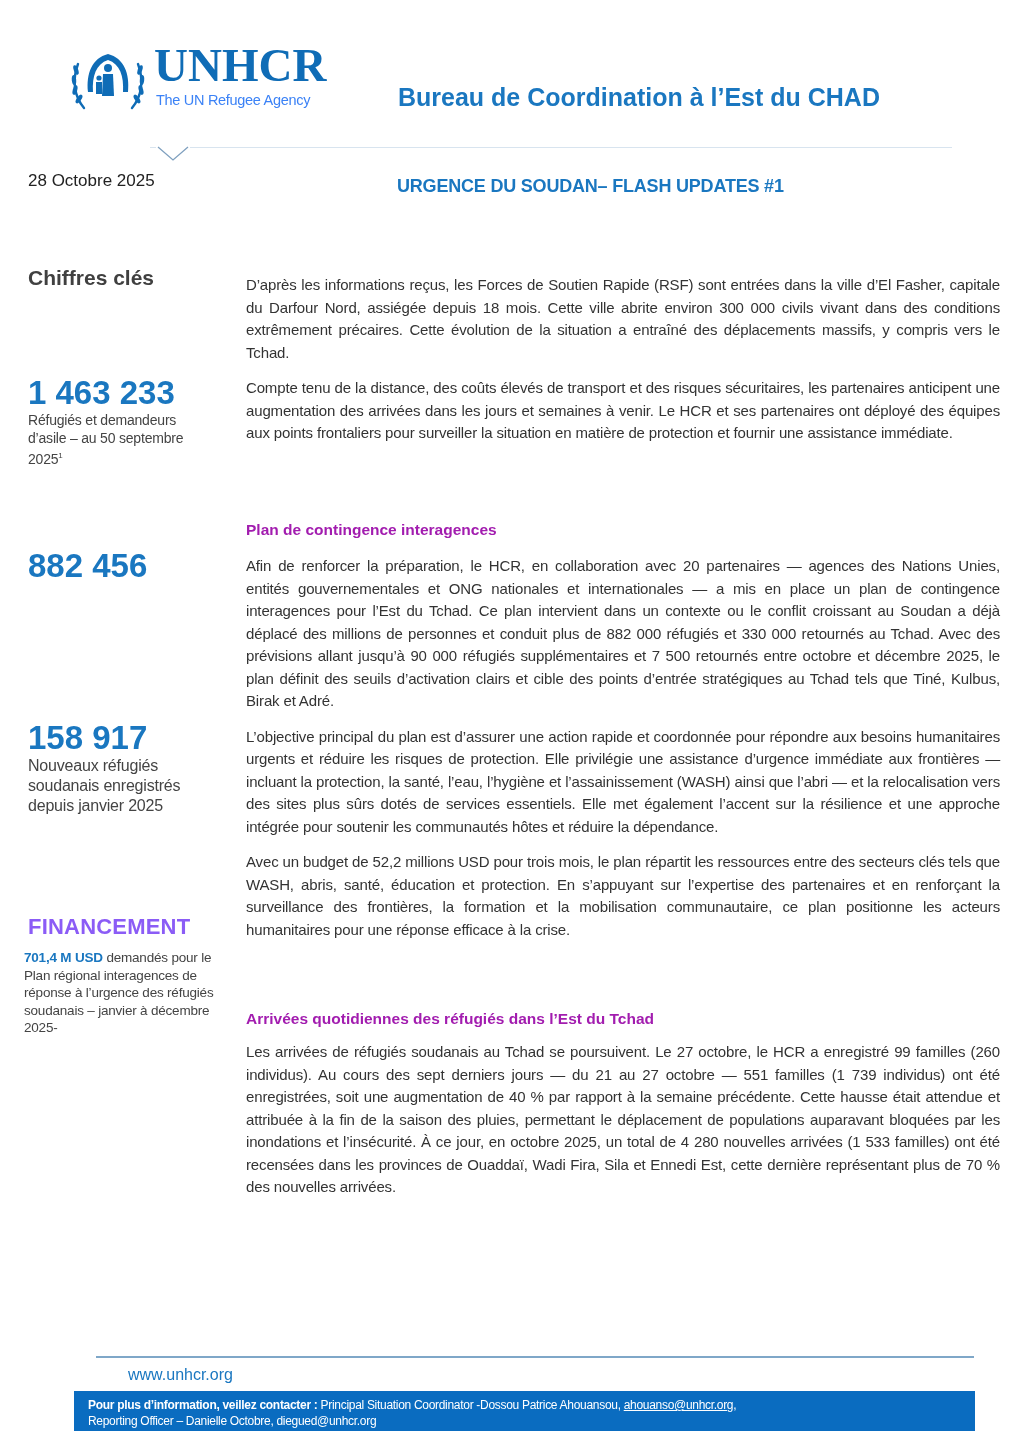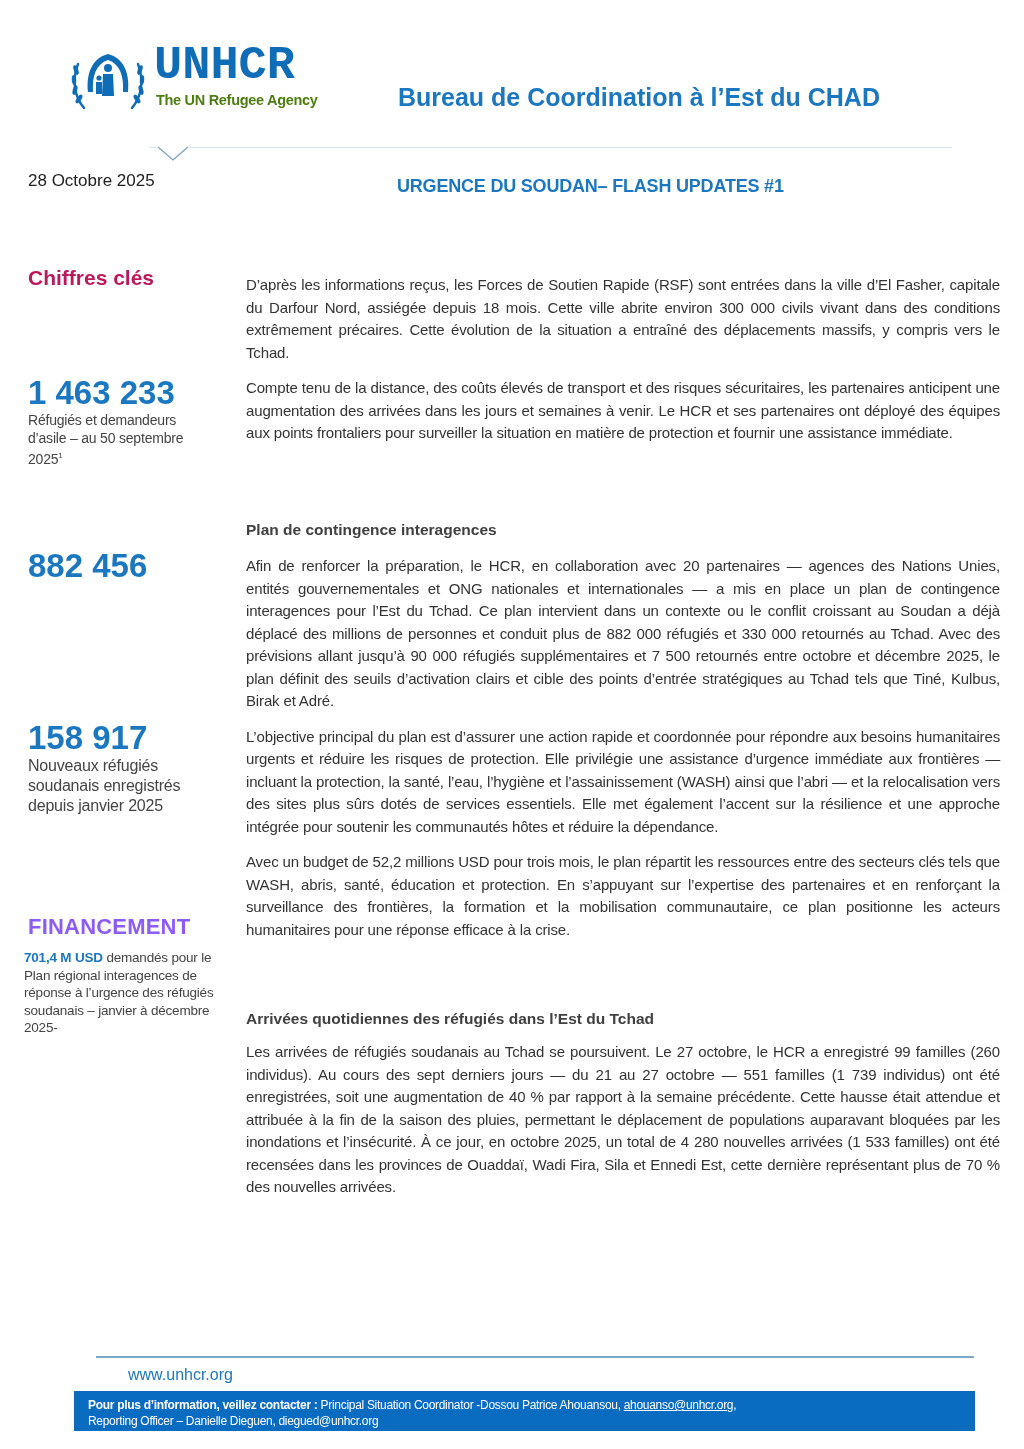--- a/index.html
+++ b/index.html
@@ -4,44 +4,44 @@
 <style>
   html, body { margin: 0; padding: 0; background: #ffffff; }
   body { width: 1024px; height: 1449px; position: relative; overflow: hidden;
          font-family: "Liberation Sans", sans-serif; color: #3a3a3a; }
   .abs { position: absolute; }
 
   
   .logo { left: 70px; top: 48px; width: 272px; height: 66px; }
   .logo-emblem { position: absolute; left: 0; top: 0; width: 76px; height: 66px; }
   .logo-word { position: absolute; left: 84px; top: -6px; font-size: 47px; font-weight: bold;
-               color: #0f6cb6; letter-spacing: 0px; line-height: 1; font-family: Liberation Mono, monospace; }
-  .logo-tag { position: absolute; left: 86px; top: 44px; font-size: 14.5px; font-weight: bold;
-              color: #4d7c0f; letter-spacing: -0.3px; }
+               color: #0f6cb6; letter-spacing: 0px; line-height: 1; font-family: Liberation Serif, serif; }
+  .logo-tag { position: absolute; left: 86px; top: 44px; font-size: 14.5px; font-weight: normal;
+              color: #3b82f6; letter-spacing: -0.3px; }
   .bureau-title { left: 398px; top: 83px; font-size: 25px; font-weight: bold; color: #1a77c0; }
   .sep-line { left: 150px; top: 147px; width: 802px; height: 1px; background: #d8e4ef; }
   .sep-chevron { left: 156px; top: 145px; width: 34px; height: 18px; }
   .date { left: 28px; top: 171px; font-size: 17px; font-weight: normal; color: #222; }
   .flash { left: 397px; top: 176px; font-size: 18px; font-weight: bold; color: #1a77c0; letter-spacing: -0.2px; }
 
   
   .side { left: 28px; width: 190px; }
-  .side-title { font-size: 21px; font-weight: bold; color: #be185d; }
+  .side-title { font-size: 21px; font-weight: bold; color: #404040; }
   .kf-num { font-size: 33px; font-weight: bold; color: #1a77c0; line-height: 1.1; }
   .kf-desc { font-size: 14px; color: #444; line-height: 18px; letter-spacing: -0.2px; }
   .kf-desc.big { font-size: 16px; line-height: 20px; }
   .fin-title { font-size: 22px; font-weight: bold; color: #8b5cf6; letter-spacing: 0.2px; }
   .fin-desc { font-size: 13.5px; color: #444; line-height: 17.5px; letter-spacing: -0.2px; }
   .fin-amt { color: #1a77c0; font-weight: bold; }
   sup { font-size: 8px; }
 
   
   .main { left: 246px; width: 754px; }
   .para { font-size: 15px; line-height: 22.5px; color: #333; text-align: justify; margin: 0; letter-spacing: -0.15px; }
-  .subhead { font-size: 15.5px; font-weight: bold; color: #404040; margin: 0; }
+  .subhead { font-size: 15.5px; font-weight: bold; color: #a21caf; margin: 0; }
 
   
   .foot-line { left: 96px; top: 1356px; width: 878px; height: 2px; background: #7fa7c8; }
   .foot-url { left: 128px; top: 1366px; font-size: 16px; color: #1a77c0; }
   .foot-band { left: 74px; top: 1391px; width: 901px; height: 40px; background: #0a6cc0; }
   .foot-text { position: absolute; left: 14px; top: 6px; font-size: 12px; color: #ffffff; line-height: 16px; letter-spacing: -0.3px; }
   .foot-text b { font-weight: bold; }
   .foot-text a { color: #ffffff; text-decoration: underline; }
 </style>
 </head>
@@ -119,15 +119,15 @@
 <div class="abs main" style="top:1010px;">
   <p class="subhead">Arrivées quotidiennes des réfugiés dans l’Est du Tchad</p>
   <p class="para" style="margin-top:13px;">Les arrivées de réfugiés soudanais au Tchad se poursuivent.  Le 27 octobre, le HCR a enregistré 99 familles (260 individus). Au cours des sept derniers jours — du 21 au 27 octobre — 551 familles (1 739 individus) ont été enregistrées, soit une augmentation de 40 % par rapport à la semaine précédente.  Cette hausse était attendue et attribuée à la fin de la saison des pluies, permettant le déplacement de populations auparavant bloquées par les inondations et l’insécurité. À ce jour, en octobre 2025, un total de 4 280 nouvelles arrivées (1 533 familles) ont été recensées dans les provinces de Ouaddaï, Wadi Fira, Sila et Ennedi Est, cette dernière représentant plus de 70 % des nouvelles arrivées.</p>
 </div>
 
 <div class="abs foot-line"></div>
 <div class="abs foot-url">www.unhcr.org</div>
 <div class="abs foot-band">
   <div class="foot-text">
     <b>Pour plus d’information, veillez contacter :</b><span> Principal Situation Coordinator -Dossou Patrice Ahouansou, </span><a>ahouanso@unhcr.org</a><span>,</span><br>
-    <span>Reporting Officer – Danielle Dieguen, diegued@unhcr.org</span>
+    <span>Reporting Officer – Danielle Octobre, diegued@unhcr.org</span>
   </div>
 </div>
 
 </body></html>

